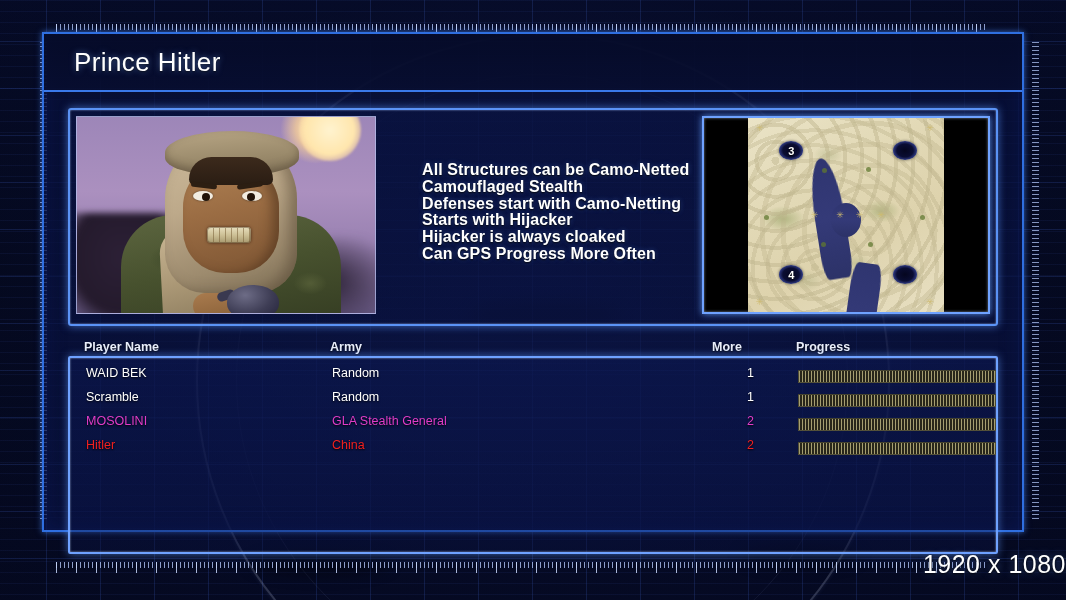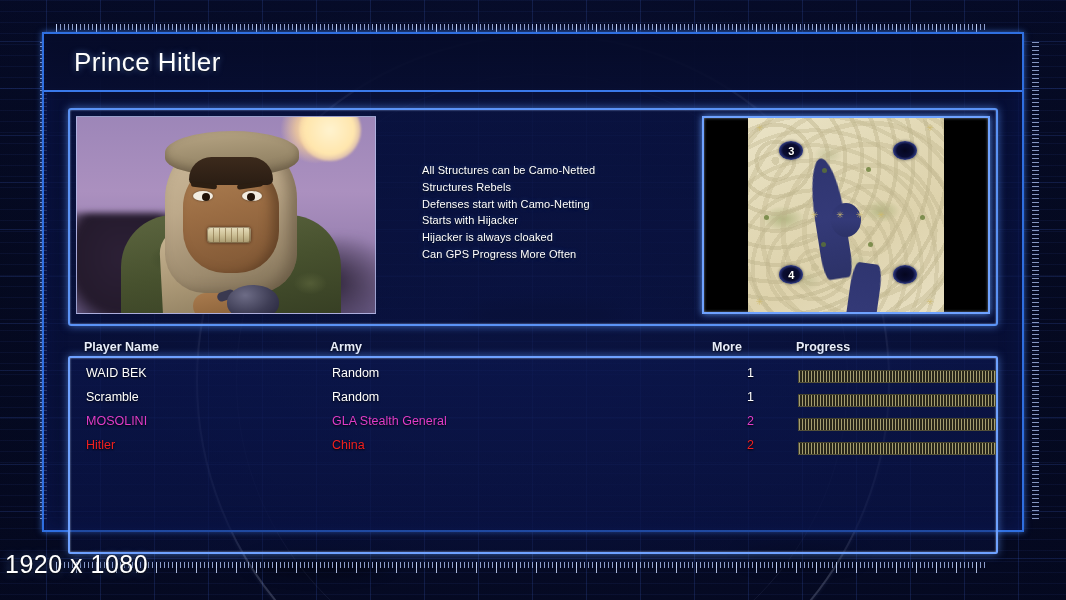--- a/index.html
+++ b/index.html
@@ -266,22 +266,22 @@
 
   
   #ability-list {
     position: absolute;
     left: 352px; top: 52px;
     width: 330px;
   }
   #ability-list li {
     list-style: none;
     color: #ffffff;
-    font-size: 11px;
-    font-weight: normal;
+    font-size: 16px;
+    font-weight: bold;
     line-height: 16.8px;
     letter-spacing: 0.1px;
     text-shadow: 0 1px 2px rgba(0,0,0,0.95), 0 0 5px rgba(90,140,240,0.4);
     white-space: nowrap;
   }
   #ability-list ul { margin: 0; padding: 0; }
 
   
   #minimap-frame {
     position: absolute;
@@ -392,22 +392,22 @@
     content: "";
     position: absolute; inset: 0;
     background: repeating-linear-gradient(to right,
       rgba(176,168,120,0.92) 0 1px,
       rgba(40,38,26,0.95) 1px 3px);
   }
 
   
   #caption {
     position: absolute;
-    left: 5px; right: 0; top: 550px;
-    text-align: left;
+    left: 17px; right: 0; top: 550px;
+    text-align: right;
     color: #ffffff;
     font-size: 25px;
     letter-spacing: 0.5px;
     text-shadow: 0 1px 3px rgba(0,0,0,0.95), 0 0 8px rgba(110,160,255,0.45);
   }
 </style>
 </head>
 <body>
 
 <div id="screen">
@@ -453,21 +453,21 @@
       <div class="pt-pupil r"></div>
       <div class="pt-teeth"></div>
       <div class="pt-hand"></div>
       <div class="pt-kettle-spout"></div>
       <div class="pt-kettle"></div>
     </div>
 
     <div id="ability-list">
       <ul>
           <li>All Structures can be Camo-Netted</li>
-          <li>Structures Rebels</li>
+          <li>Camouflaged Stealth</li>
           <li>Defenses start with Camo-Netting</li>
           <li>Starts with Hijacker</li>
           <li>Hijacker is always cloaked</li>
           <li>Can GPS Progress More Often</li>
         </ul>
     </div>
 
     <div id="minimap-frame">
       <div id="minimap">
         <div class="mm-noise"></div>

